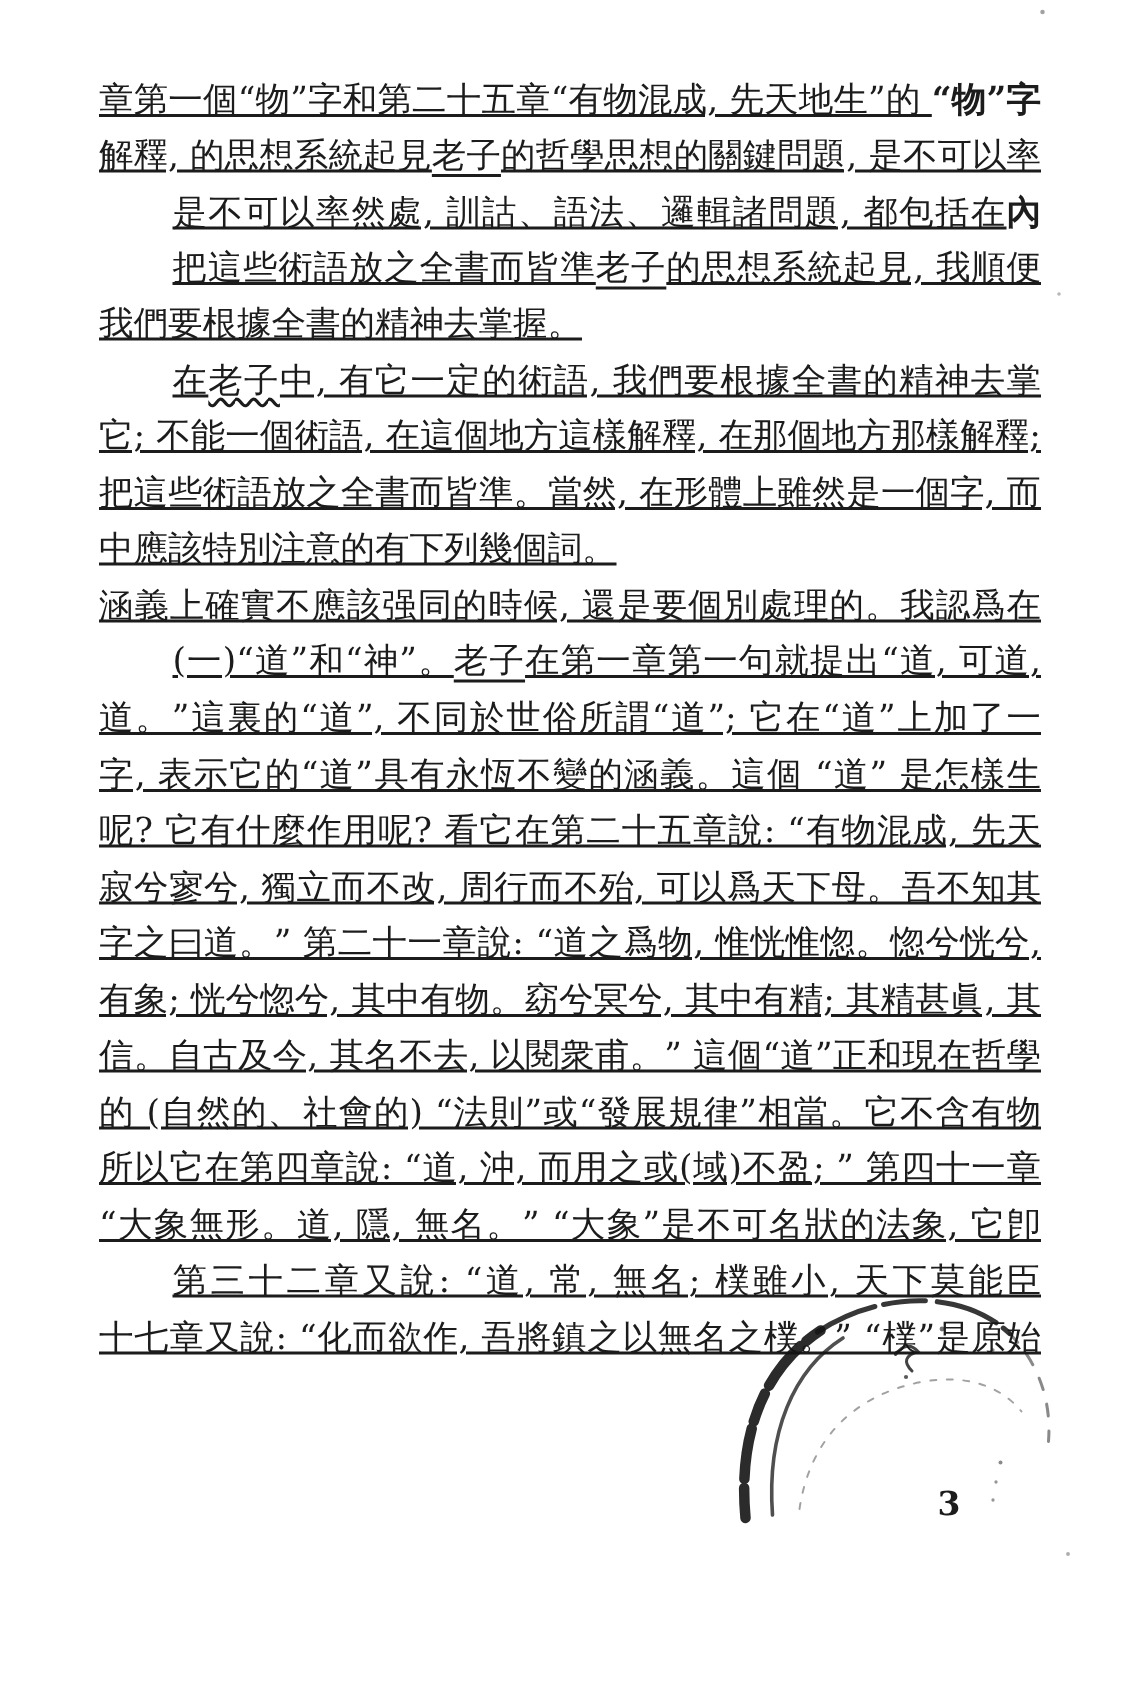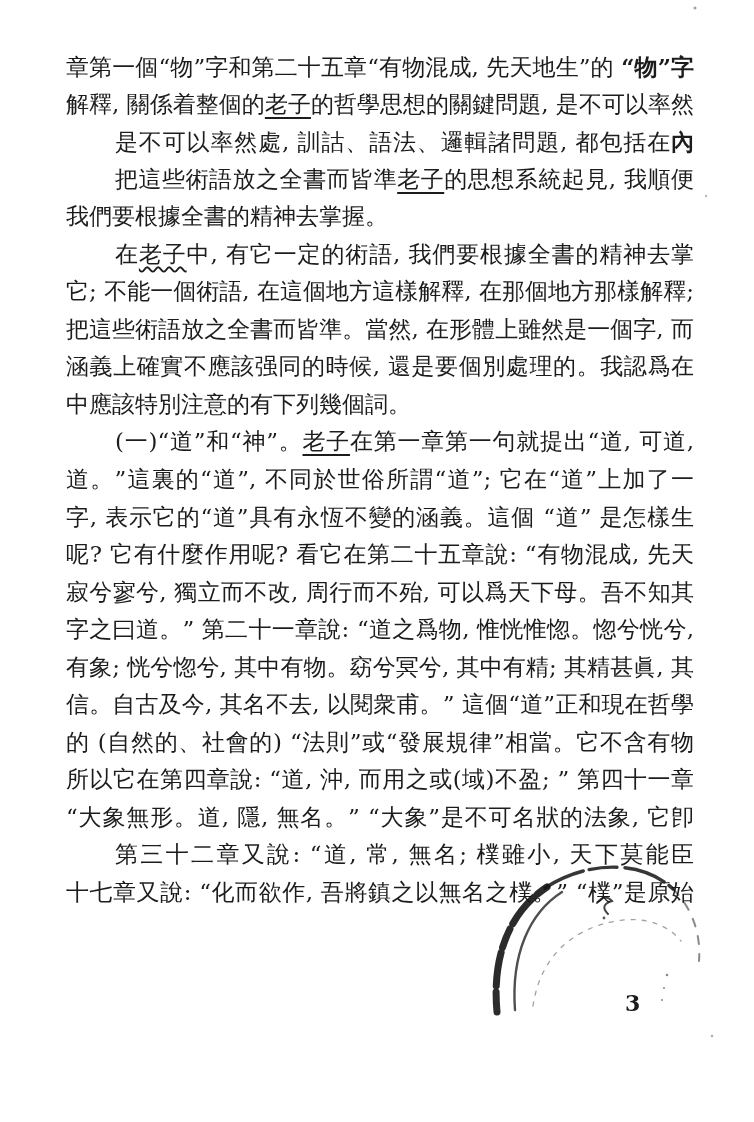--- a/index.html
+++ b/index.html
@@ -19,21 +19,21 @@
     height:37.55px;
     line-height:37.55px;
     font-size:23px;
     text-align:justify;
     text-align-last:left;
     overflow:hidden;
     white-space:pre-wrap;
   }
   .line.just{ text-align-last:justify; }
   .line.indent{ text-indent:49px; }
-  .s-p{ font-weight:normal; }
+  .s-p{ font-weight:normal;text-decoration:underline; }
   .s-b{ font-weight:bold; }
   .s-u{
     text-decoration:underline;
     text-decoration-thickness:2px;
     text-underline-offset:5px;
   }
   .s-w{
     text-decoration:underline;
     text-decoration-style:wavy;
     text-decoration-thickness:1.5px;
@@ -52,29 +52,29 @@
     pointer-events:none;
   }
 </style>
 </head>
 <body>
 
 <div class="page">
 
   <div class="text-block">
       <div class="line just"><span class="s-p">章第一個“物”字和第二十五章“有物混成, 先天地生”的 </span><span class="s-b">“物”字的</span></div>
-      <div class="line just"><span class="s-p">解釋, 關係着整個的</span><span class="s-u">老子</span><span class="s-p">的哲學思想的關鍵問題, 是不可以率然處</span></div>
+      <div class="line just"><span class="s-p">解釋, 的思想系統起見</span><span class="s-u">老子</span><span class="s-p">的哲學思想的關鍵問題, 是不可以率然處</span></div>
       <div class="line indent"><span class="s-p">是不可以率然處, 訓詁、語法、邏輯諸問題, 都包括在</span><span class="s-b">內了。</span></div>
       <div class="line indent just"><span class="s-p">把這些術語放之全書而皆準</span><span class="s-u">老子</span><span class="s-p">的思想系統起見, 我順便把</span></div>
       <div class="line"><span class="s-p">我們要根據全書的精神去掌握。</span></div>
       <div class="line indent just"><span class="s-p">在</span><span class="s-w">老子</span><span class="s-p">中, 有它一定的術語, 我們要根據全書的精神去掌握</span></div>
       <div class="line just"><span class="s-p">它; 不能一個術語, 在這個地方這樣解釋, 在那個地方那樣解釋; 要</span></div>
       <div class="line just"><span class="s-p">把這些術語放之全書而皆準。當然, 在形體上雖然是一個字, 而在</span></div>
+      <div class="line"><span class="s-p">中應該特別注意的有下列幾個詞。</span></div>
       <div class="line just"><span class="s-p">涵義上確實不應該强同的時候, 還是要個別處理的。我認爲在</span></div>
-      <div class="line"><span class="s-p">中應該特別注意的有下列幾個詞。</span></div>
       <div class="line indent just"><span class="s-p">(一)“道”和“神”。</span><span class="s-u">老子</span><span class="s-p">在第一章第一句就提出“道, 可道, 非常</span></div>
       <div class="line just"><span class="s-p">道。”這裏的“道”, 不同於世俗所謂“道”; 它在“道”上加了一個“常”</span></div>
       <div class="line just"><span class="s-p">字, 表示它的“道”具有永恆不變的涵義。這個 “道” 是怎樣生成的</span></div>
       <div class="line just"><span class="s-p">呢? 它有什麼作用呢? 看它在第二十五章說: “有物混成, 先天地生;</span></div>
       <div class="line just"><span class="s-p">寂兮寥兮, 獨立而不改, 周行而不殆, 可以爲天下母。吾不知其名,</span></div>
       <div class="line just"><span class="s-p">字之曰道。” 第二十一章說: “道之爲物, 惟恍惟惚。惚兮恍兮, 其中</span></div>
       <div class="line just"><span class="s-p">有象; 恍兮惚兮, 其中有物。窈兮冥兮, 其中有精; 其精甚眞, 其中有</span></div>
       <div class="line just"><span class="s-p">信。自古及今, 其名不去, 以閱衆甫。” 這個“道”正和現在哲學術語</span></div>
       <div class="line just"><span class="s-p">的 (自然的、社會的) “法則”或“發展規律”相當。它不含有物質性。</span></div>
       <div class="line just"><span class="s-p">所以它在第四章說: “道, 沖, 而用之或(域)不盈; ” 第四十一章說:</span></div>

